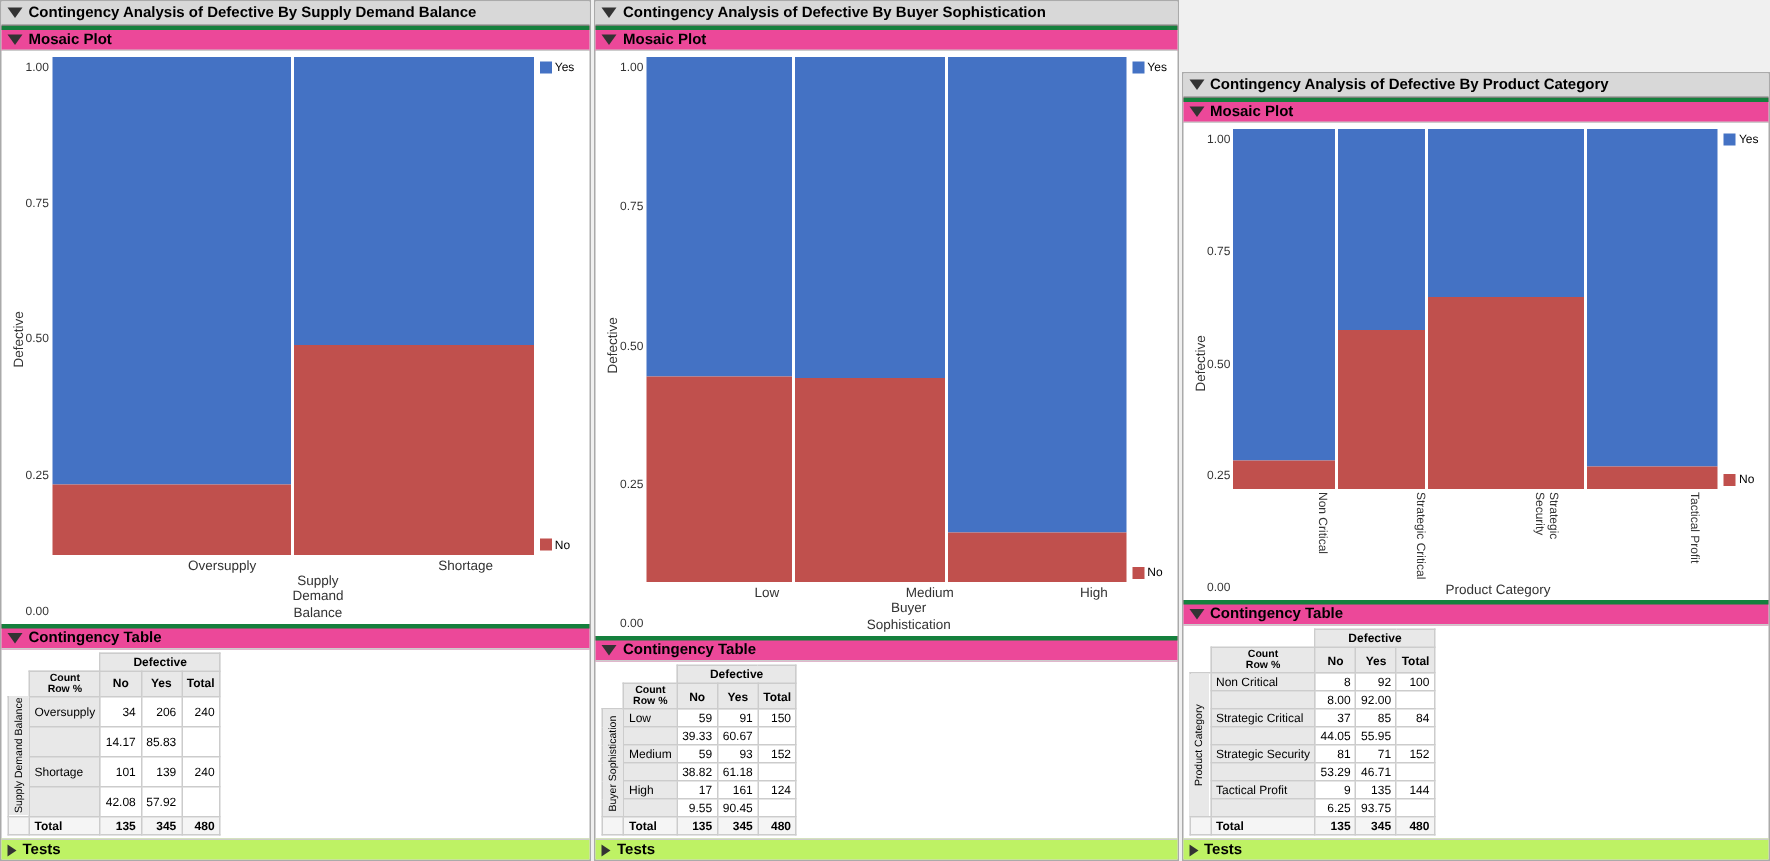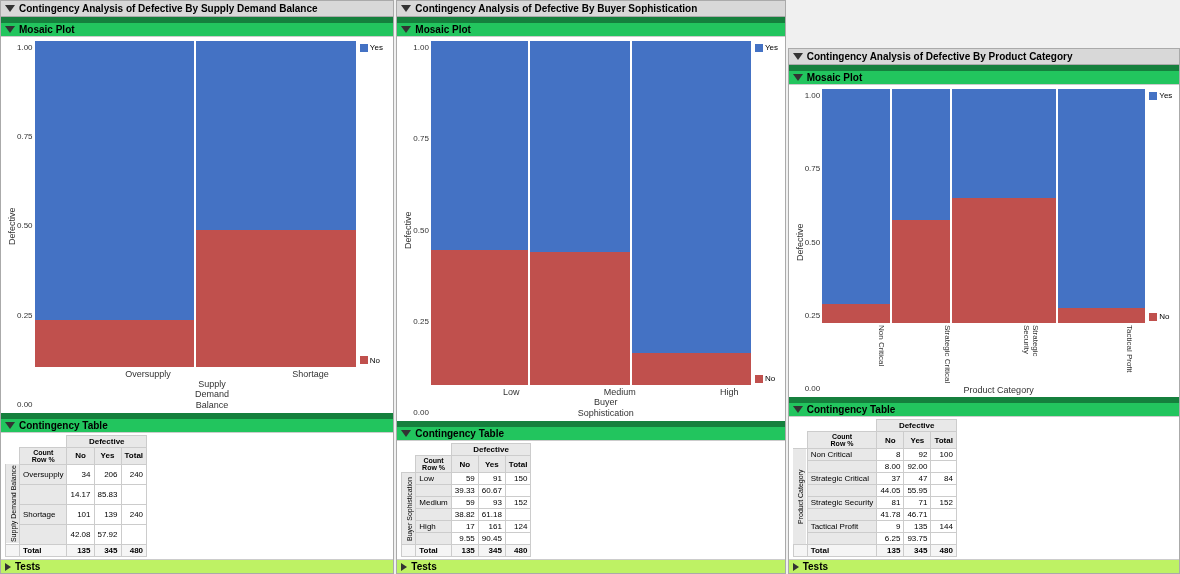--- a/index.html
+++ b/index.html
@@ -37,23 +37,23 @@
       white-space: nowrap;
     }
     .triangle-icon {
       width: 0; height: 0;
       border-left: 5px solid transparent;
       border-right: 5px solid transparent;
       border-top: 7px solid #333;
       display: inline-block;
     }
     .section-title {
-      background: #22c55e;
+      background: #ec4899;
       border-bottom: 1px solid #ccc;
-      border-top: 6px solid #15803d;
+      border-top: 3px solid #15803d;
       padding: 1px 4px;
       font-size: 10px;
       font-weight: bold;
       display: flex;
       align-items: center;
       gap: 4px;
     }
     
     .mosaic-area {
       display: flex;
@@ -553,38 +553,38 @@
           </tr>
           <tr>
             <td class="row-header"></td>
             <td>8.00</td>
             <td>92.00</td>
             <td></td>
           </tr>
           <tr>
             <td class="row-header">Strategic Critical</td>
             <td>37</td>
-            <td>47</td>
+            <td>85</td>
             <td>84</td>
           </tr>
           <tr>
             <td class="row-header"></td>
             <td>44.05</td>
             <td>55.95</td>
             <td></td>
           </tr>
           <tr>
             <td class="row-header">Strategic Security</td>
             <td>81</td>
             <td>71</td>
             <td>152</td>
           </tr>
           <tr>
             <td class="row-header"></td>
-            <td>41.78</td>
+            <td>53.29</td>
             <td>46.71</td>
             <td></td>
           </tr>
           <tr>
             <td class="row-header">Tactical Profit</td>
             <td>9</td>
             <td>135</td>
             <td>144</td>
           </tr>
           <tr>

